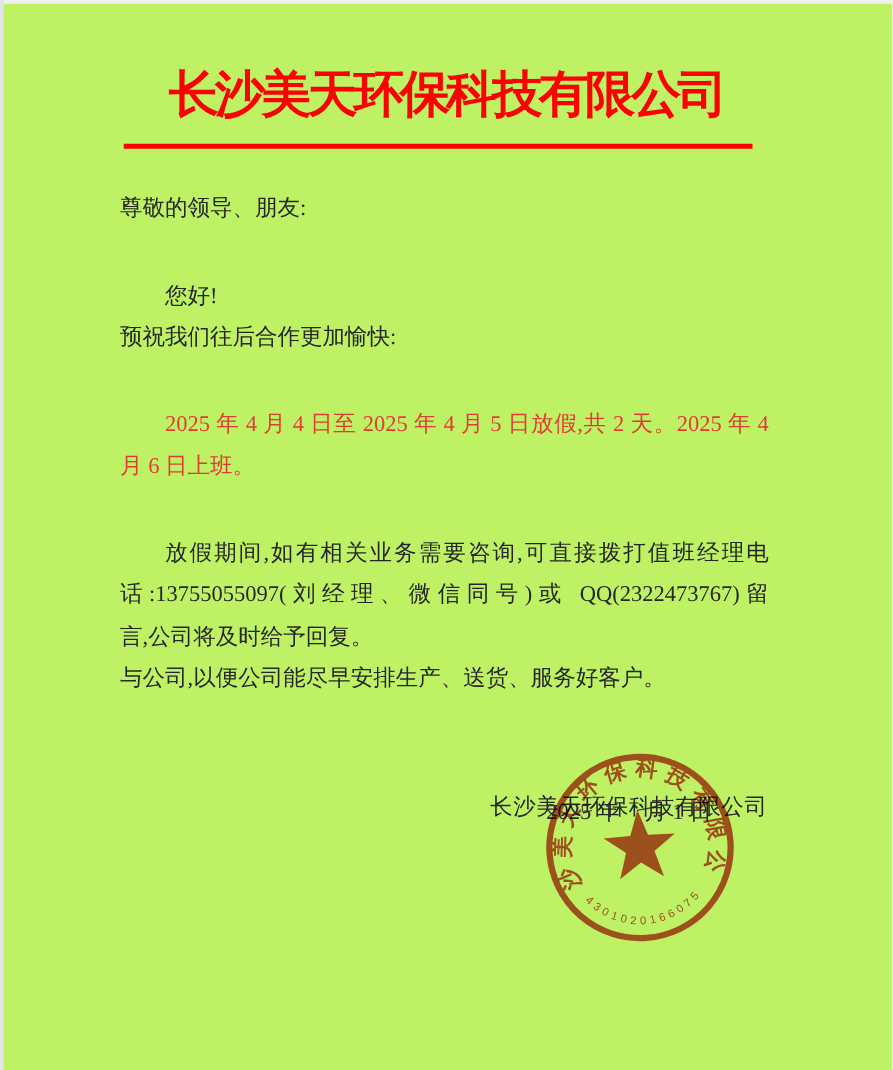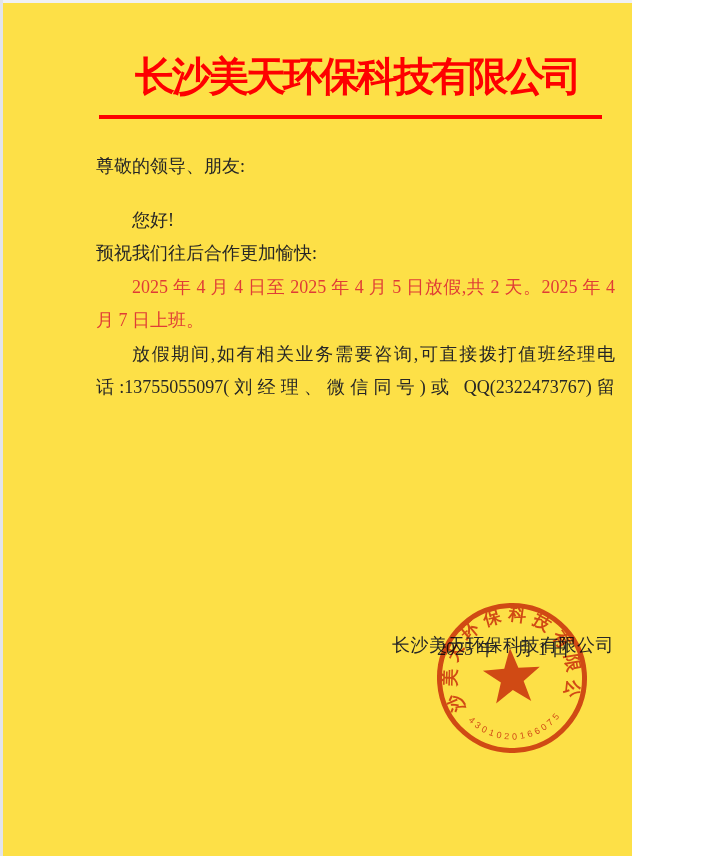--- a/index.html
+++ b/index.html
@@ -1,38 +1,38 @@
 <!DOCTYPE html>
 <html><head>
 <meta charset="utf-8">
 <style>
   html,body { margin:0; padding:0; background:#ffffff; }
   .page {
-    position:relative; width:632px; height:856px; background:#fde047;
+    position:relative; width:714px; height:856px; background:#bef264;
     overflow:hidden; font-family:"Liberation Serif","DejaVu Serif",serif;text-decoration:underline;
   }
   .edge-top  { position:absolute; top:0; left:0; width:714px; height:3px; background:#f0f1f5; }
   .edge-left { position:absolute; top:0; left:0; width:3px; height:856px; background:#e3e4e9; }
 
   .letterhead-title {
     position:absolute; top:52px; left:0; width:714px; height:48px; line-height:48px;
     text-align:center; font-family:"Liberation Sans","DejaVu Sans",sans-serif;
     font-weight:bold; font-size:40px; letter-spacing:-3px; color:#fe0000; white-space:nowrap;
   }
   .red-rule { position:absolute; top:115px; left:99px; width:503px; height:4px; background:#fe0000; }
 
   .letter-body {
     position:absolute; left:96px; top:150px; width:519px;
     color:#262626; font-size:18px;
   }
   .line { height:33.5px; line-height:33.5px; overflow:hidden; }
-  .indent { text-indent:2em; }
+  .indent { text-indent:2em;margin-top:36px; }
   .just { text-align:justify; text-align-last:justify; text-justify:inter-character; }
   .red { color:#e03c36; }
-  .salutation { margin-bottom:20px; }
+  .salutation { margin-bottom:0; }
 
   .sig-company {
     position:absolute; left:392px; top:635px; height:20px; line-height:20px;
     font-size:18px; color:#262626; letter-spacing:0.5px; white-space:nowrap;
   }
   .sig-date {
     position:absolute; left:437px; top:639px; height:20px; line-height:20px;
     font-size:18px; color:#262626; white-space:nowrap; display:flex; gap:20px;
   }
 
@@ -49,23 +49,25 @@
   <div class="edge-left"></div>
 
   <div class="letterhead-title">长沙美天环保科技有限公司</div>
   <div class="red-rule"></div>
 
   <div class="letter-body">
     <div class="line salutation">尊敬的领导、朋友:</div>
     <div class="line indent">您好!</div>
     <div class="line">预祝我们往后合作更加愉快:</div>
     <div class="line indent just red">2025 年 4 月 4 日至 2025 年 4 月 5 日放假,共 2 天。2025 年 4</div>
-    <div class="line red">月 7 日上班。</div>
+    <div class="line red">月 6 日上班。</div>
     <div class="line indent just">放假期间,如有相关业务需要咨询,可直接拨打值班经理电</div>
     <div class="line just">话:13755055097(刘经理、微信同号)或 QQ(2322473767)留</div>
+    <div class="line">言,公司将及时给予回复。</div>
+    <div class="line">与公司,以便公司能尽早安排生产、送货、服务好客户。</div>
   </div>
 
   <div class="sig-company">长沙美天环保科技有限公司</div>
   <div class="sig-date">
     <span>2025 年</span>
     <span>月 1 日</span>
   </div>
 
   <svg class="stamp" viewBox="0 0 160 160" xmlns="http://www.w3.org/2000/svg">
     <defs>

